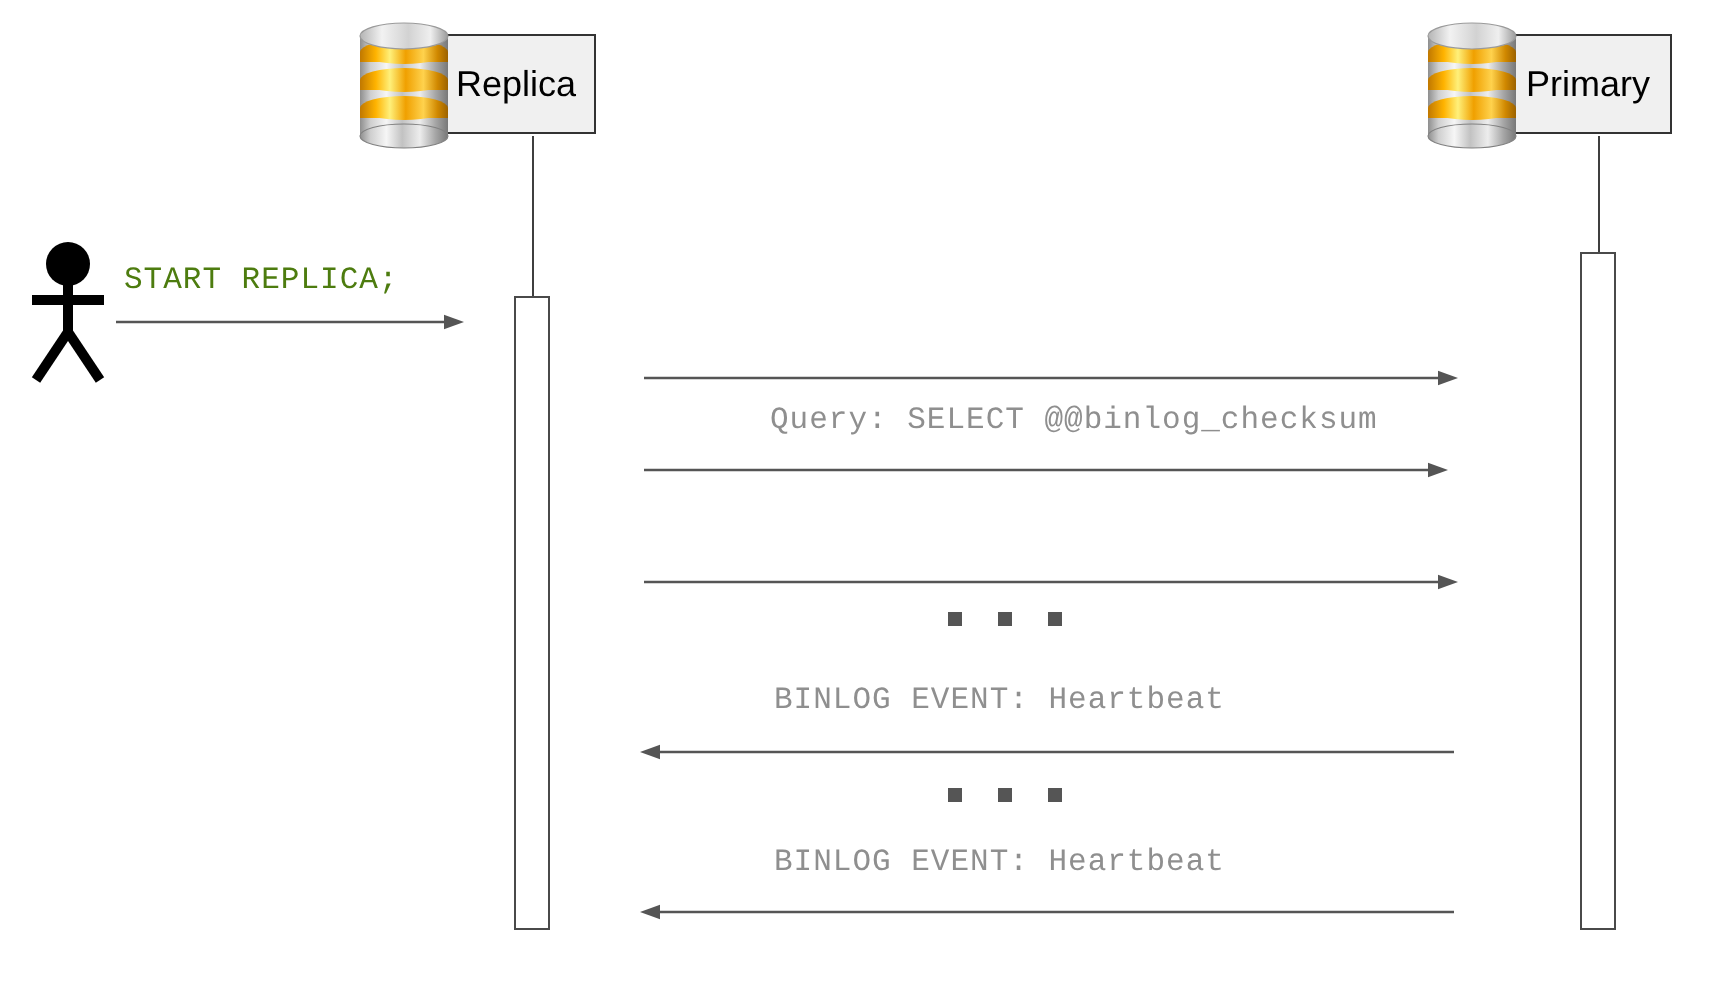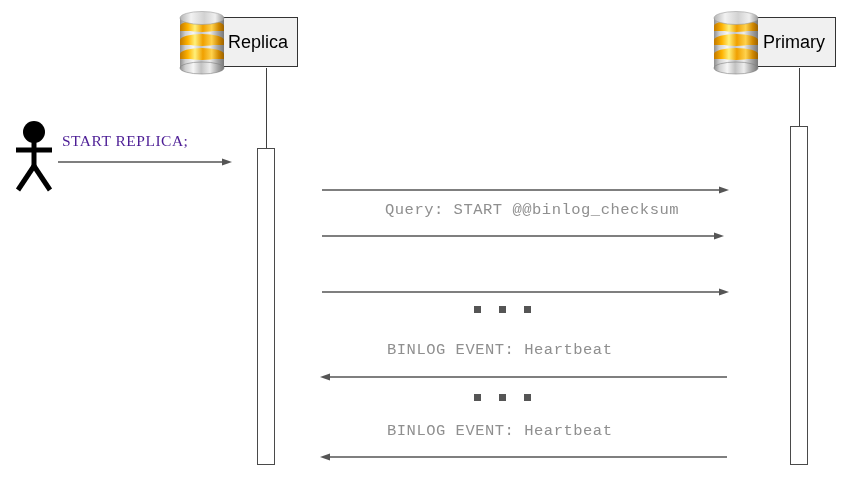--- a/index.html
+++ b/index.html
@@ -85,24 +85,24 @@
     width: 7px;
     height: 7px;
     background: #555555;
   }
   .actor {
     position: absolute;
     z-index: 4;
   }
   .actor-label {
     position: absolute;
-    font-family: Liberation Serif, serif;
+    font-family: Liberation Mono, monospace;
     font-size: 15.5px;
     letter-spacing: 0.5px;
-    color: #4c1d95;
+    color: #4d7c0f;
     white-space: nowrap;
     line-height: 1;
   }
 </style>
 </head>
 <body>
 
 <div id="diagram-root">
 
   <div class="lifeline" style="left:266px; top:68px; height:397px;"></div>
@@ -225,21 +225,21 @@
     </svg>
   </div>
 
   <div class="msg-arrow" style="left:322px; top:181px; width:407px;">
     <svg width="407" height="10" viewBox="0 0 407 10">
       <line x1="0" y1="5" x2="400" y2="5" stroke="#555555" stroke-width="1.3"></line>
       <polygon points="407,5 397,1.4 397,8.6" fill="#555555"></polygon>
     </svg>
   </div>
 
-  <div class="msg-label" style="left:385px; top:203px;">Query: START @@binlog_checksum</div>
+  <div class="msg-label" style="left:385px; top:203px;">Query: SELECT @@binlog_checksum</div>
   <div class="msg-arrow" style="left:322px; top:227px; width:402px;">
     <svg width="402" height="10" viewBox="0 0 402 10">
       <line x1="0" y1="5" x2="395" y2="5" stroke="#555555" stroke-width="1.3"></line>
       <polygon points="402,5 392,1.4 392,8.6" fill="#555555"></polygon>
     </svg>
   </div>
 
   <div class="msg-arrow" style="left:322px; top:283px; width:407px;">
     <svg width="407" height="10" viewBox="0 0 407 10">
       <line x1="0" y1="5" x2="400" y2="5" stroke="#555555" stroke-width="1.3"></line>

